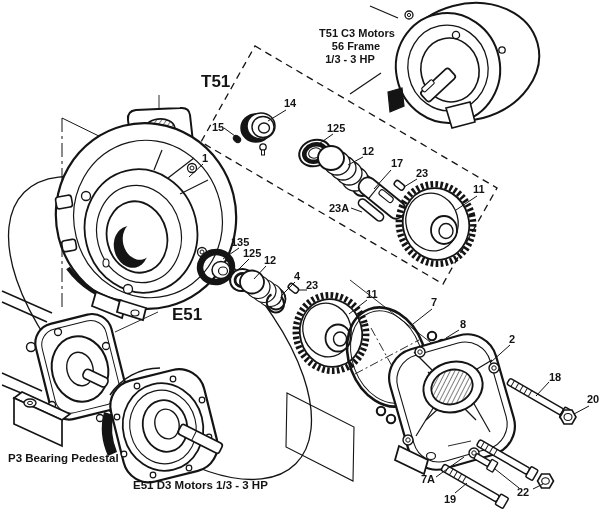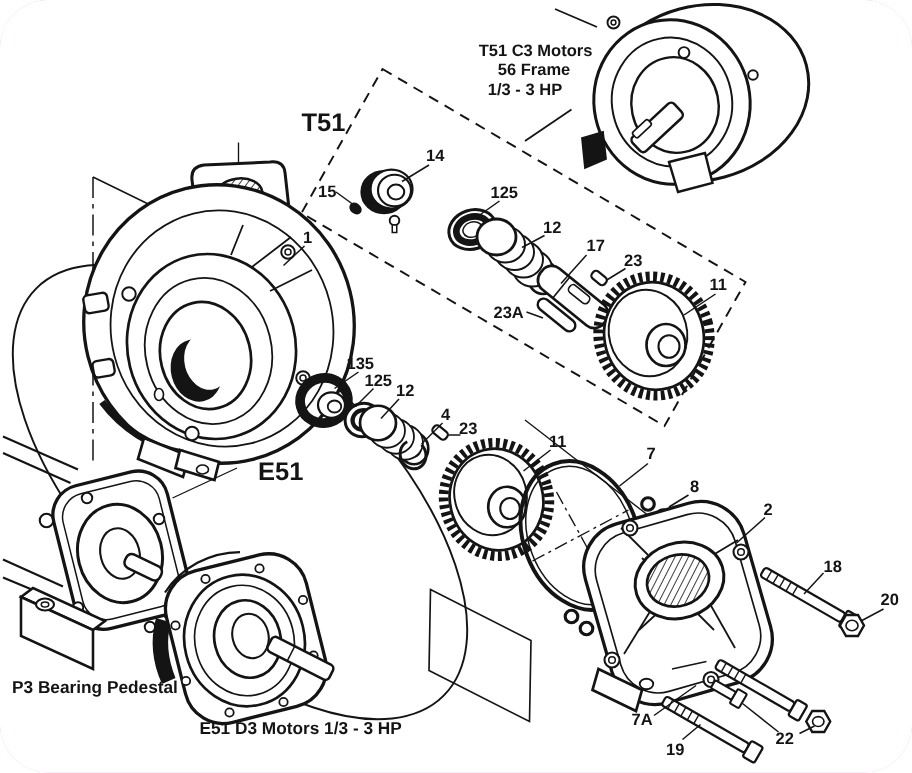--- a/index.html
+++ b/index.html
@@ -1,16 +1,16 @@
 <!DOCTYPE html>
 <html><head>
 <meta charset="utf-8">
 <style>
   html,body{margin:0;padding:0;background:#fff;}
-  .stage{width:608px;height:515px;position:relative;background:#f0abfc;overflow:hidden;border-radius:32px;}
+  .stage{width:608px;height:515px;position:relative;background:#f97316;overflow:hidden;}
   svg{display:block;}
   text{font-family:"Liberation Sans","DejaVu Sans",sans-serif;font-weight:bold;fill:#141414;}
   .pn{font-size:11px;}
   .sec{font-size:17px;}
   .cap{font-size:11.5px;}
   .note{font-size:11px;}
 </style>
 </head>
 <body>
 

